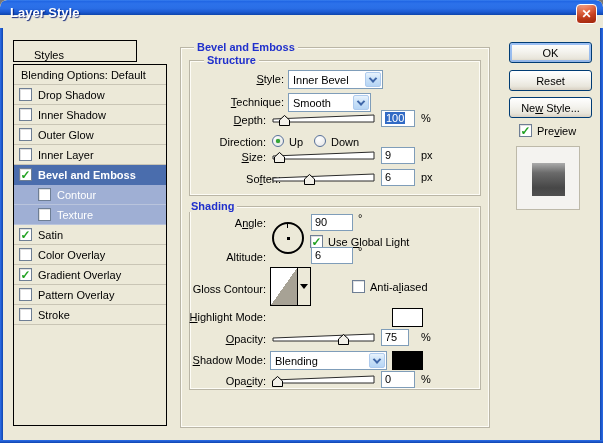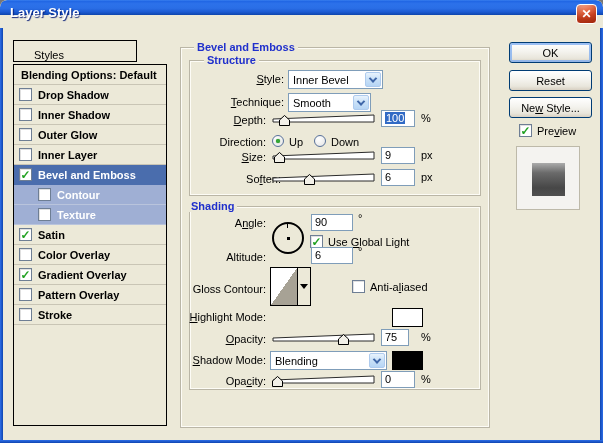--- a/index.html
+++ b/index.html
@@ -30,21 +30,21 @@
   .f-right{right:0;top:28px;width:3px;height:415px;background:linear-gradient(270deg,#2E6EE8,#0F45B0);}
   .f-bottom{left:0;bottom:0;width:603px;height:3px;background:linear-gradient(180deg,#2E6EE8,#0F45B0);}
   
   .box{position:absolute;border:1px solid #000;}
   .sb-header{left:13px;top:40px;width:124px;height:22px;display:flex;align-items:flex-end;padding-left:20px;}
   .sb-list{left:13px;top:64px;width:154px;height:362px;}
   .sb-row{height:20px;display:flex;align-items:center;border-bottom:1px solid #C9C5B5;padding-left:5px;gap:6px;}
   .sb-row.plain{padding-left:7px;}
   .sb-row.sub{background:#9FAFD4;color:#fff;padding-left:24px;border-bottom:1px solid #B9C4DC;}
   .sb-row.sel{background:#4A6DAD;color:#fff;font-weight:bold;border-bottom:1px solid #4A6DAD;}
-  .sb-label{white-space:nowrap;font-weight:bold;}
+  .sb-label{white-space:nowrap;}
   
   .cb{width:13px;height:13px;background:#fff;border:1px solid #6E7E94;flex:0 0 auto;
       display:flex;align-items:center;justify-content:center;box-shadow:inset 1px 1px 0 rgba(0,0,0,.12);}
   .ck{color:#21A121;font-size:12px;font-weight:bold;font-style:normal;line-height:1;}
   .abs-cb{position:absolute;}
   .radio{position:absolute;width:12px;height:12px;border:1px solid #58719A;border-radius:50%;
          background:radial-gradient(circle at 35% 30%,#fff,#E3E3E3);}
   .radio.on::after{content:"";position:absolute;left:3px;top:3px;width:4px;height:4px;border-radius:50%;
          background:#35A735;box-shadow:0 0 1px #1E7A1E;}
   

